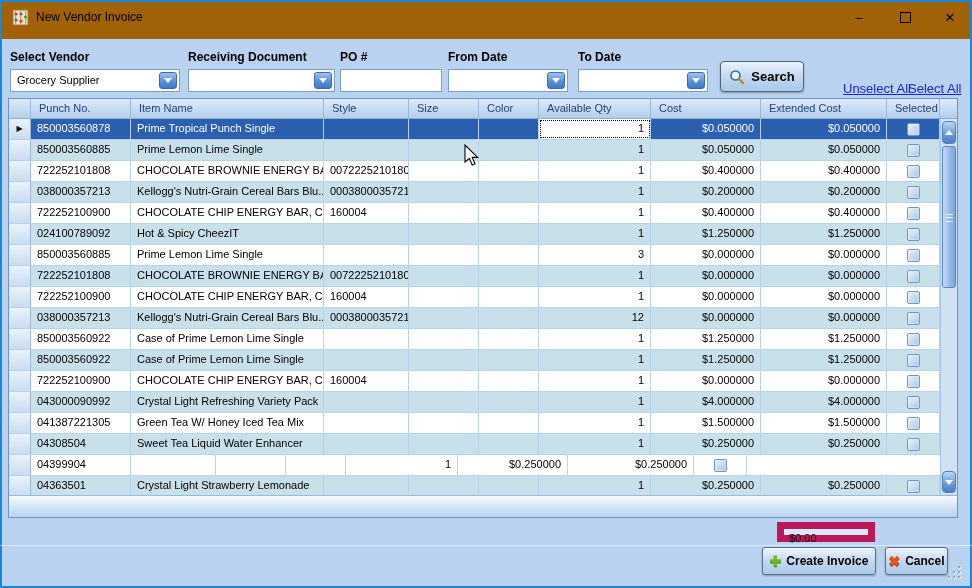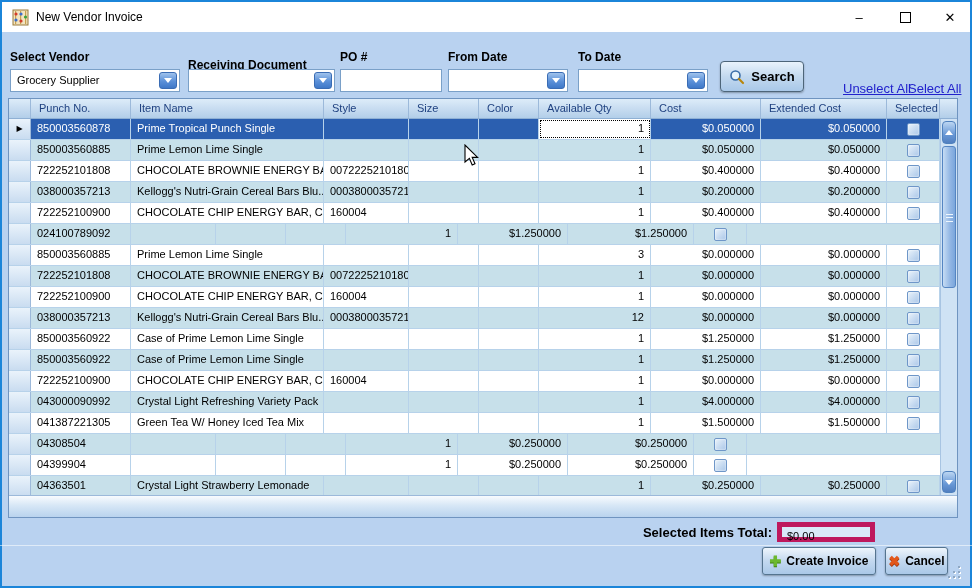--- a/index.html
+++ b/index.html
@@ -1,19 +1,19 @@
 <!DOCTYPE html>
 <html><head>
 <meta charset="utf-8">
 <style>
   html,body{margin:0;padding:0;background:#e8e8e8;font-family:"Liberation Sans",sans-serif;}
   .window{position:relative;width:972px;height:588px;background:#b9d2f0;overflow:hidden;
           box-shadow:inset 0 0 0 2px #1b85d9;}
   
-  .titlebar{position:absolute;left:2px;top:2px;width:968px;height:30px;background:#ffffff;}
+  .titlebar{position:absolute;left:2px;top:2px;width:968px;height:37px;background:#a16207;}
   .title-icon{position:absolute;left:10px;top:7px;width:17px;height:17px;}
   .title-text{position:absolute;left:34px;top:8px;font-size:12px;color:#000;}
   .winbtn{position:absolute;top:0;height:30px;width:46px;display:flex;align-items:center;justify-content:center;color:#000;}
   .btn-min{left:834px;font-size:13px;}
   .btn-max{left:880px;}
   .btn-max .maxbox{width:9px;height:9px;border:1px solid #000;}
   .btn-close{left:926px;width:44px;font-size:13px;}
   
   .flabel{position:absolute;top:50px;font-size:12px;font-weight:bold;color:#000;}
   .field{position:absolute;top:69px;height:23px;background:#fff;border:1px solid #7aa0c8;box-sizing:border-box;}
@@ -64,21 +64,21 @@
   .sbtn-down{top:352px;height:22px;}
   .tri-up{width:0;height:0;border-left:4px solid transparent;border-right:4px solid transparent;border-bottom:5px solid #fff;}
   .tri-down{width:0;height:0;border-left:4px solid transparent;border-right:4px solid transparent;border-top:5px solid #fff;}
   .sthumb{position:absolute;left:1px;top:27px;width:14px;height:142px;border-radius:3px;border:1px solid #5585c2;box-sizing:border-box;
         background:linear-gradient(90deg,#c6dcf4 0%,#92b6e4 60%,#7aa6dc 100%);}
   .sgrip{position:absolute;left:3px;top:67px;width:7px;height:6px;
         border-top:1px solid #eef6fd;border-bottom:1px solid #eef6fd;background:linear-gradient(180deg,transparent 2px,#eef6fd 2px,#eef6fd 3px,transparent 3px);}
   
   .sepline{position:absolute;left:0;top:545px;width:972px;height:1px;background:rgba(255,255,255,.55);}
   .total-label{position:absolute;left:560px;top:525px;width:212px;text-align:right;font-size:13px;font-weight:bold;color:#000;}
-  .total-field{position:absolute;left:777px;top:522px;width:98px;height:20px;background:#d9e9f8;border:5px solid #be185d;
+  .total-field{position:absolute;left:777px;top:522px;width:98px;height:20px;background:#d9e9f8;border:7px solid #be185d;
         box-sizing:border-box;font-size:11px;line-height:18px;padding-left:5px;color:#000;}
   .actbtn{position:absolute;top:547px;height:28px;border-radius:3px;border:1px solid #55748f;
         background:linear-gradient(180deg,#eef5fc 0%,#c3d8ef 50%,#aac8e8 100%);box-shadow:0 1px 2px rgba(0,0,0,.3);
         display:flex;align-items:center;justify-content:center;gap:5px;font-size:12px;font-weight:bold;color:#000;box-sizing:border-box;}
   .btn-create{left:762px;width:114px;}
   .btn-cancel{left:885px;width:63px;}
   .icon-plus{color:#6cb82e;font-size:14px;font-weight:bold;text-shadow:0 1px 0 #3f7d12;line-height:14px;}
   .icon-x{color:#e2571b;font-size:14px;font-weight:bold;text-shadow:0 1px 0 #9c3008;line-height:14px;}
   .resize-grip{position:absolute;left:948px;top:566px;width:14px;height:14px;}
   .resize-grip i{position:absolute;width:2px;height:2px;background:#8fa8c4;box-shadow:1px 1px 0 #fff;}
@@ -103,21 +103,21 @@
     </svg>
     <div class="title-text">New Vendor Invoice</div>
     <div class="winbtn btn-min">–</div>
     <div class="winbtn btn-max">
         <span class="maxbox"></span>
       </div>
     <div class="winbtn btn-close">✕</div>
   </div>
 
   <div class="flabel" style="left:10px;text-align:center;">Select Vendor</div>
-  <div class="flabel" style="left:188px;margin-top:8px;">Receiving Document</div>
+  <div class="flabel" style="left:188px;">Receiving Document</div>
   <div class="flabel" style="left:340px;">PO #</div>
   <div class="flabel" style="left:448px;">From Date</div>
   <div class="flabel" style="left:578px;">To Date</div>
 
   <div class="field" style="left:10px;width:170px;">
     <span class="val">Grocery Supplier</span>
     <span class="dd-btn">
         <span class="dd-arrow"></span>
       </span>
   </div>
@@ -240,20 +240,21 @@
     <div class="cell c7 num f-cost">$0.400000</div>
     <div class="cell c8 num f-extended_cost">$0.400000</div>
     <div class="cell c9 cell-check">
       <span class="checkbox"></span>
     </div>
   </div>
 
   <div class="grid-row alt">
     <div class="cell cell-sel c0"></div>
     <div class="cell c1 f-item_no">024100789092</div>
+    <div class="cell c2 f-item_name">Hot &amp; Spicy CheezIT</div>
     <div class="cell c3 f-style"></div>
     <div class="cell c4 f-size"></div>
     <div class="cell c5 f-color"></div>
     <div class="cell c6 num f-qty">1</div>
     <div class="cell c7 num f-cost">$1.250000</div>
     <div class="cell c8 num f-extended_cost">$1.250000</div>
     <div class="cell c9 cell-check">
       <span class="checkbox"></span>
     </div>
   </div>
@@ -389,20 +390,21 @@
     <div class="cell c7 num f-cost">$1.500000</div>
     <div class="cell c8 num f-extended_cost">$1.500000</div>
     <div class="cell c9 cell-check">
       <span class="checkbox"></span>
     </div>
   </div>
 
   <div class="grid-row alt">
     <div class="cell cell-sel c0"></div>
     <div class="cell c1 f-item_no">04308504</div>
+    <div class="cell c2 f-item_name">Sweet Tea Liquid Water Enhancer</div>
     <div class="cell c3 f-style"></div>
     <div class="cell c4 f-size"></div>
     <div class="cell c5 f-color"></div>
     <div class="cell c6 num f-qty">1</div>
     <div class="cell c7 num f-cost">$0.250000</div>
     <div class="cell c8 num f-extended_cost">$0.250000</div>
     <div class="cell c9 cell-check">
       <span class="checkbox"></span>
     </div>
   </div>
@@ -446,21 +448,20 @@
       <div class="sthumb">
           <span class="sgrip"></span>
         </div>
       <div class="sbtn sbtn-down">
           <span class="tri-down"></span>
         </div>
     </div>
   </div>
 
   <div class="sepline"></div>
-  <div class="total-label">Selected Items Total:</div>
   <div class="total-field">$0.00</div>
 
   <div class="actbtn btn-create">
     <span class="icon-plus">✚</span>
     <span>Create Invoice</span>
   </div>
   <div class="actbtn btn-cancel">
     <span class="icon-x">✖</span>
     <span>Cancel</span>
   </div>

